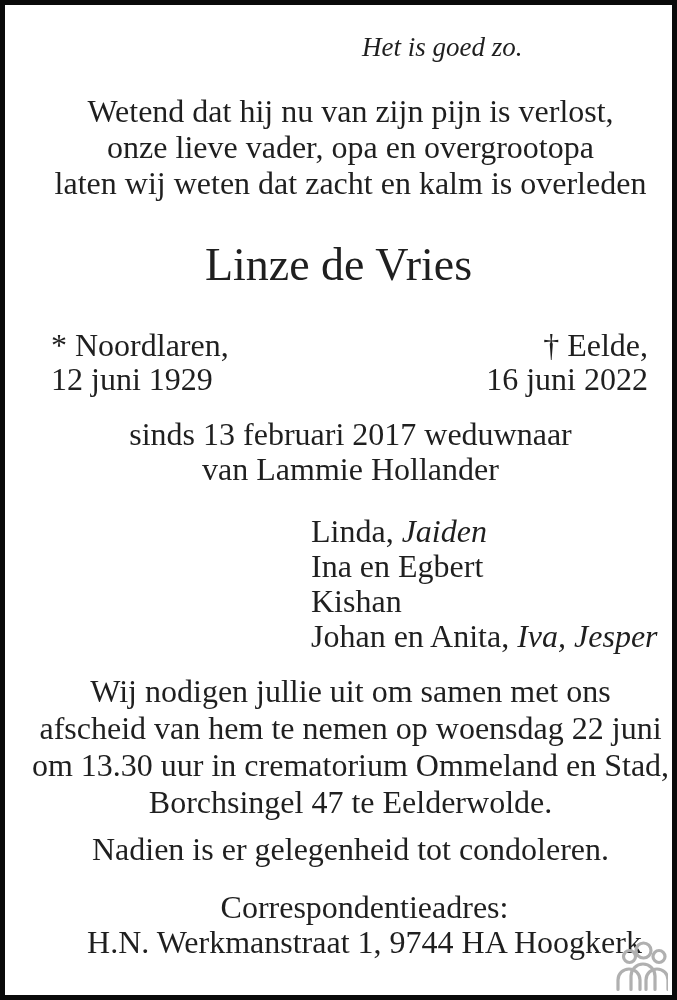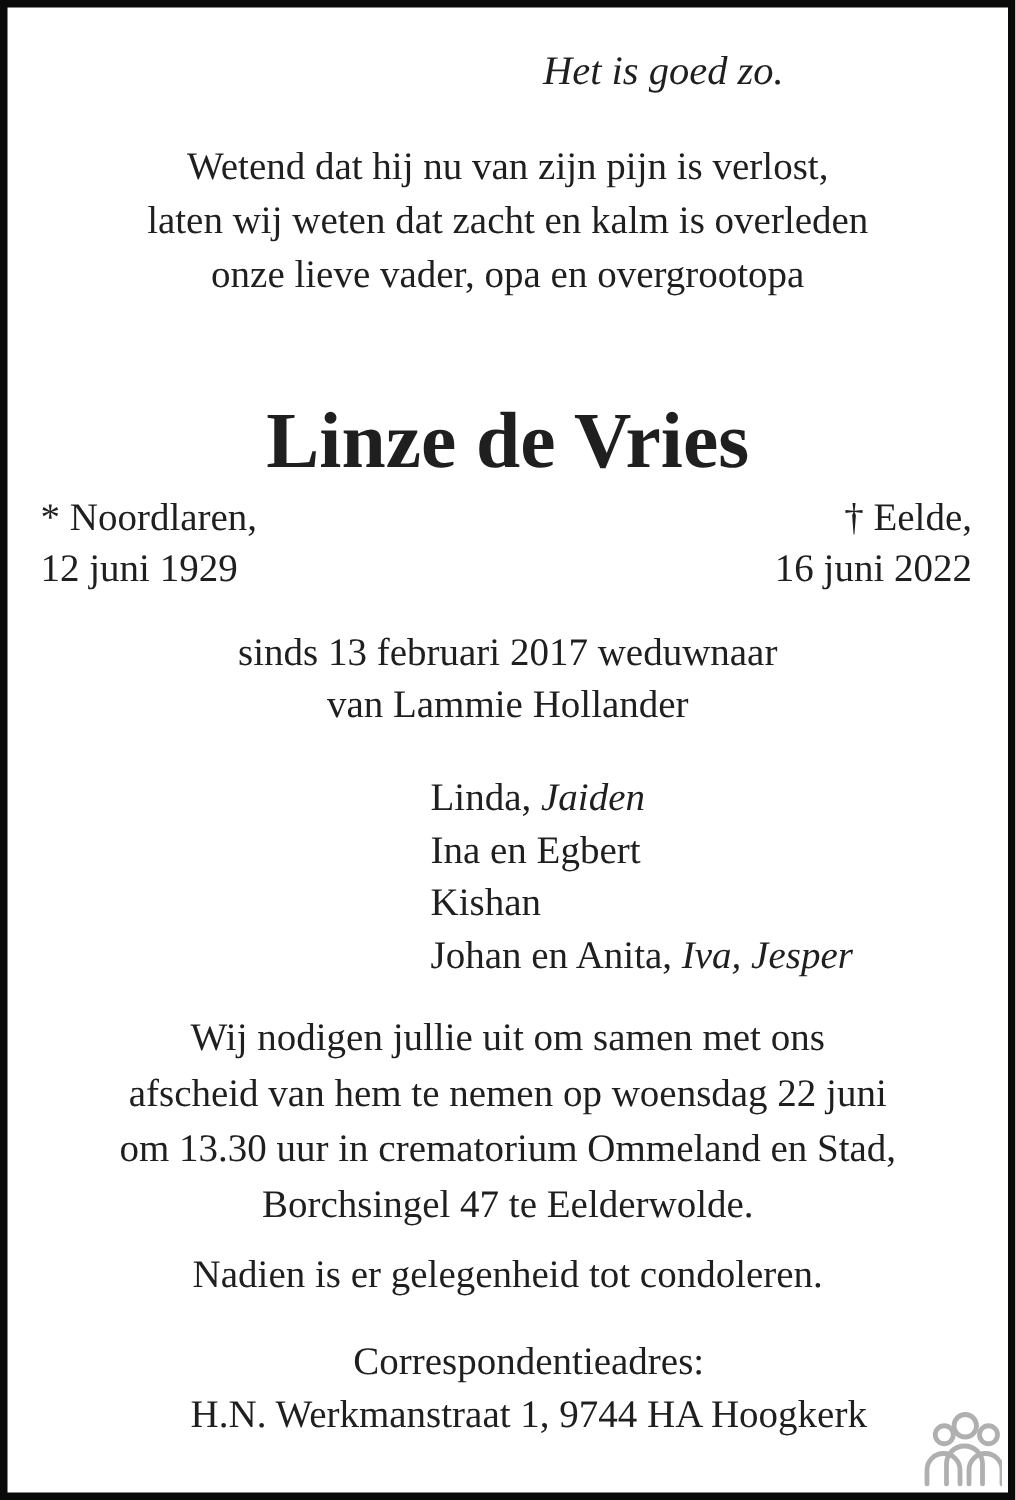--- a/index.html
+++ b/index.html
@@ -8,45 +8,45 @@
     width:677px;height:1000px;
     box-sizing:border-box;
     border:5px solid #0a0a0a;
     background:#ffffff;
     color:#1f1f1f;
     font-family:"Liberation Serif","DejaVu Serif",serif;
     overflow:hidden;
   }
   .blk{position:absolute;white-space:nowrap;}
   .center{left:0;right:0;text-align:center;}
-  .body-txt{font-size:26px;line-height:36px;}
+  .body-txt{font-size:32px;line-height:36px;margin-left:24px;}
   .motto{top:25px;left:357px;font-size:27px;line-height:35px;font-style:italic;}
   .opening{top:88px;}
-  .deceased{top:233px;font-size:53px;line-height:54px;font-weight:bold;margin-top:29px;}
+  .deceased{top:233px;font-size:46px;line-height:54px;font-weight:normal;}
   .birth{top:323px;left:22px;line-height:34px;text-align:left;}
   .death{top:323px;right:24px;line-height:34px;text-align:right;}
   .widower{top:412px;line-height:35px;}
   .family{top:509px;left:282px;line-height:35px;text-align:left;}
   .invitation{top:668px;line-height:37px;}
   .condolence{top:826px;line-height:37px;}
   .correspondence{top:885px;line-height:35px;padding-left:28px;}
   .it{font-style:italic;}
   .logo{position:absolute;right:4px;top:936px;width:52px;height:50px;}
 </style>
 </head>
 <body>
 
 <div class="ad">
 
   <div class="blk motto">Het is goed zo.</div>
 
   <div class="blk center body-txt opening">
     <div>Wetend dat hij nu van zijn pijn is verlost,</div>
+    <div>onze lieve vader, opa en overgrootopa</div>
     <div>laten wij weten dat zacht en kalm is overleden</div>
-    <div>onze lieve vader, opa en overgrootopa</div>
   </div>
 
   <div class="blk center deceased">Linze de Vries</div>
 
   <div class="blk body-txt birth">
     <div>* Noordlaren,</div>
     <div>12 juni 1929</div>
   </div>
 
   <div class="blk body-txt death">

